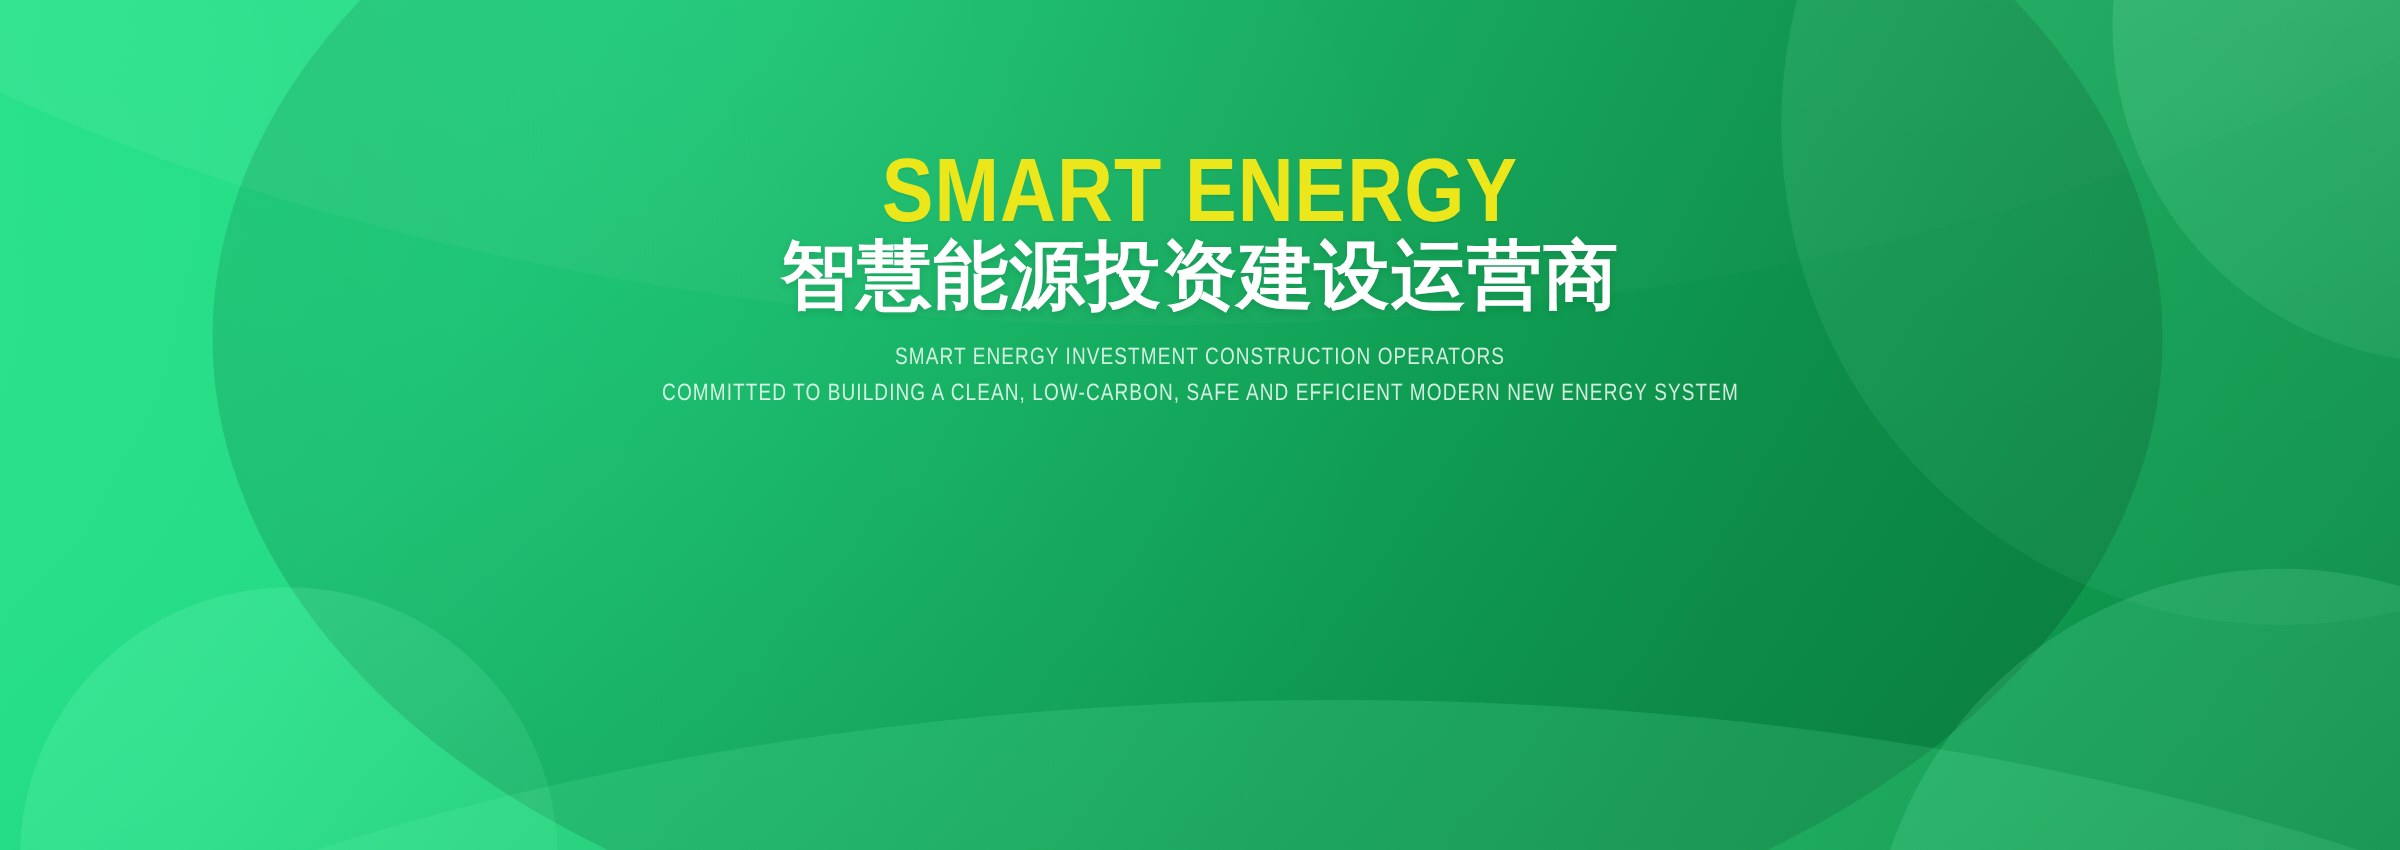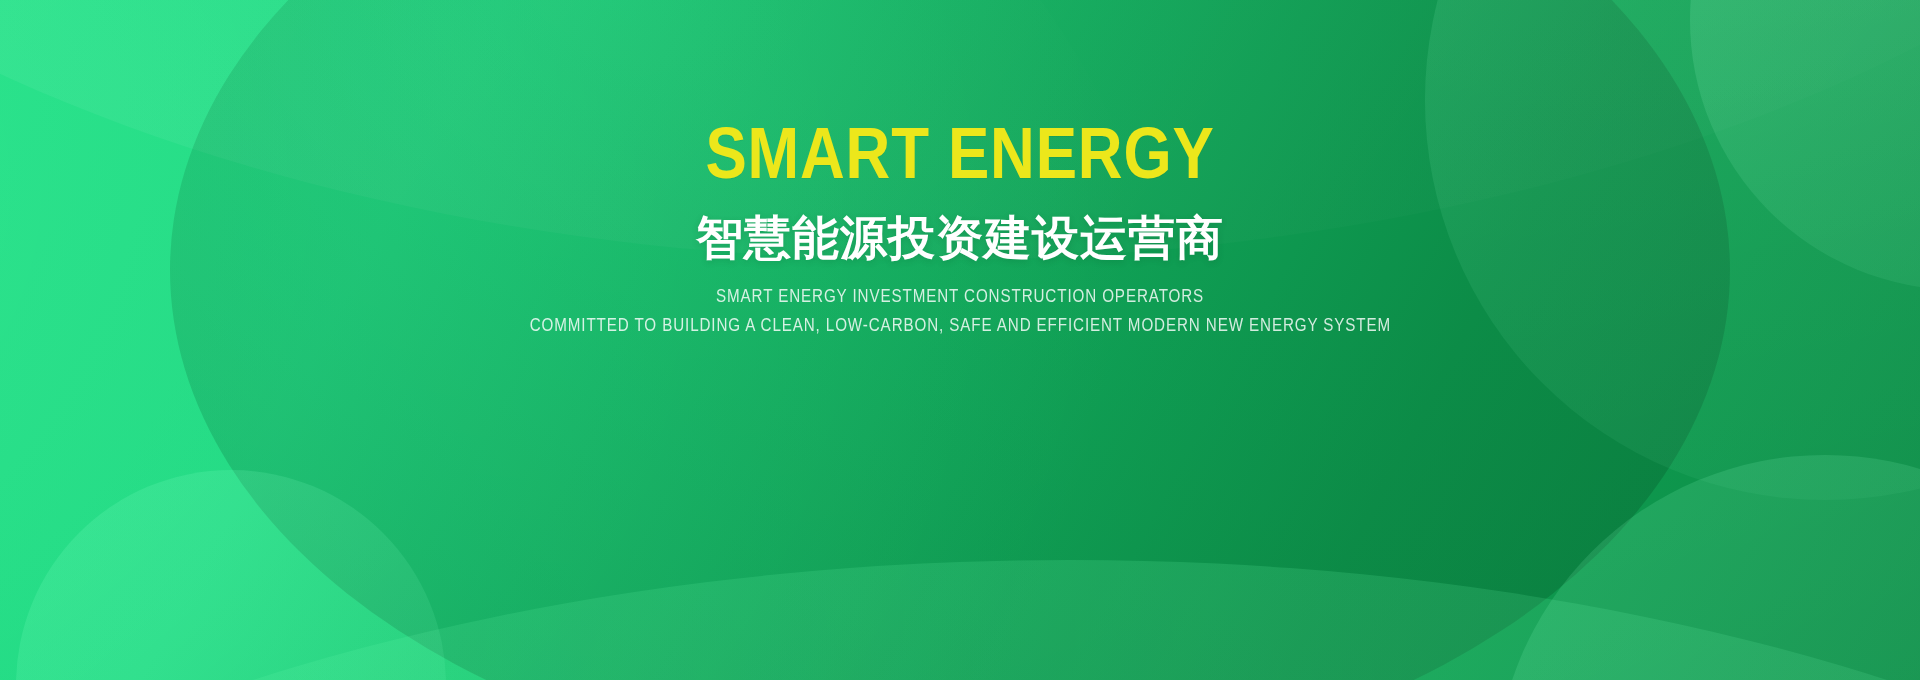--- a/index.html
+++ b/index.html
@@ -118,23 +118,23 @@
     font-weight: 700;
     letter-spacing: 1px;
     font-family: "Liberation Sans Narrow", "Liberation Sans", sans-serif;
     transform: scaleX(0.86);
     transform-origin: center;
     white-space: nowrap;
     text-shadow: 0 1px 0 rgba(0,0,0,0.05);
   }
 
   .title-cn {
-    margin-top: 24px;
+    margin-top: 0;
     color: #ffffff;
-    font-size: 47px;
+    font-size: 60px;
     line-height: 1.06;
     font-weight: 700;
     letter-spacing: 1px;
     white-space: nowrap;
     text-shadow: 0 2px 6px rgba(0,70,32,0.18);
   }
 
   .subtitle-cn {
     margin-top: 28px;
     color: #ffffff;

